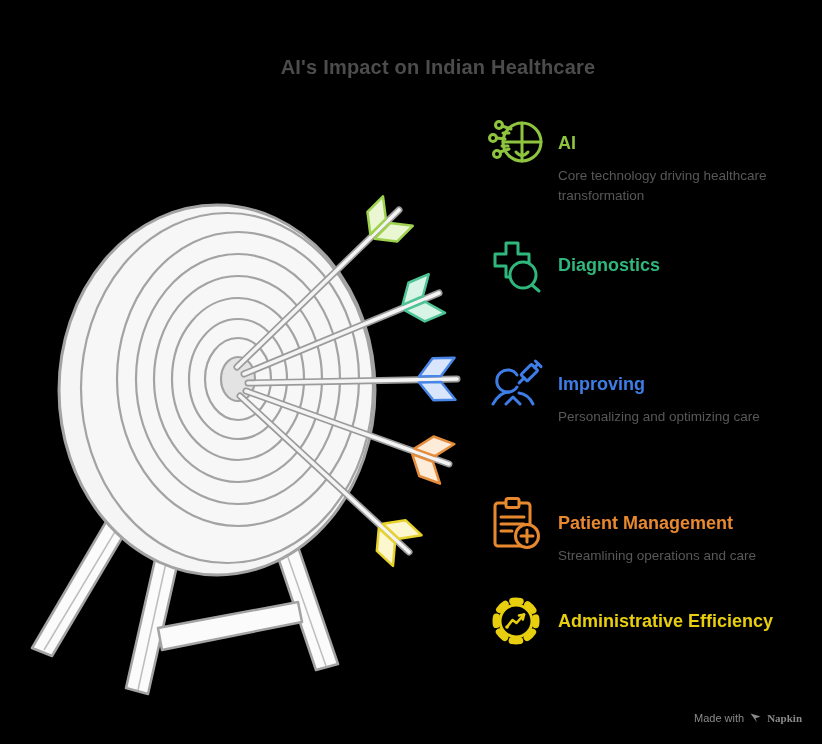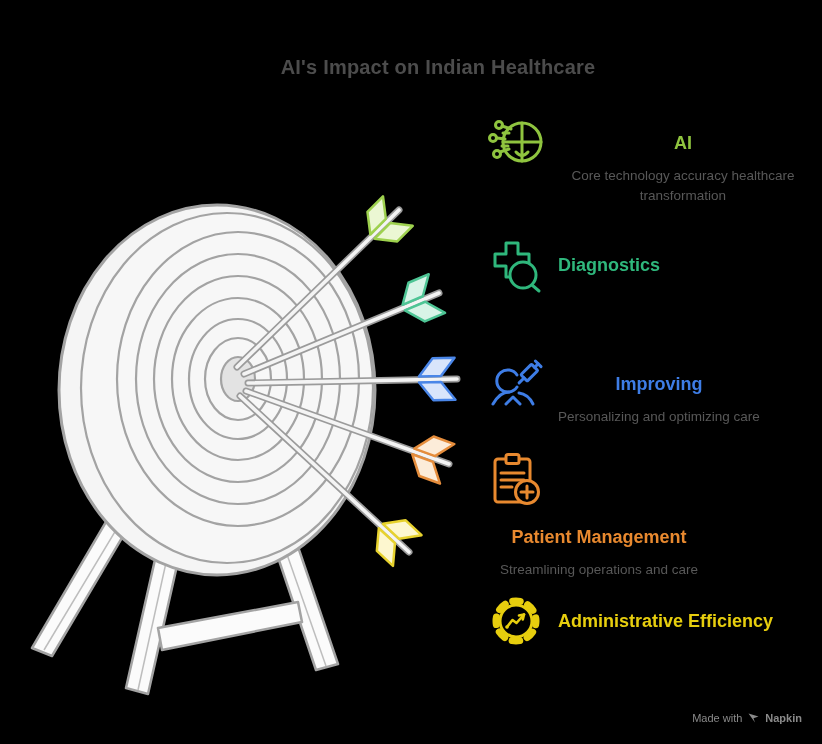--- a/index.html
+++ b/index.html
@@ -8,33 +8,33 @@
     background:var(--bg,#000);
     font-family:"Liberation Sans","DejaVu Sans",sans-serif;
   }
   .illustration{position:absolute;left:0;top:0;}
   .title{
     position:absolute;left:55px;top:56px;width:766px;margin:0;
     text-align:center;font-size:20px;font-weight:700;letter-spacing:.2px;
     color:var(--title-color,#4c4c4c);
   }
   .items{position:absolute;left:488px;top:0;width:330px;}
-  .item{position:absolute;left:0;display:flex;text-align:center;}
+  .item{position:absolute;left:0;display:flex;}
   .item.i1{top:116px;} .item.i2{top:238px;} .item.i3{top:357px;}
-  .item.i4{top:452px;flex-direction:column;} .item.i5{top:594px;}
+  .item.i4{top:496px;} .item.i5{top:594px;}
   .icon{width:58px;height:56px;flex:0 0 58px;color:var(--c,#888);}
   .icon svg{display:block;}
   .txt{margin-left:12px;padding-top:16px;max-width:250px;}
   .label{font-size:18px;font-weight:700;line-height:22px;color:var(--c,#ccc);white-space:nowrap;}
   .desc{margin-top:12px;font-size:13.5px;line-height:1.5;color:var(--desc-color,#585858);}
   .watermark{
     position:absolute;right:20px;bottom:16px;display:flex;align-items:center;gap:5px;
     font-size:11px;color:var(--wm-color,#8a8a8a);margin-left:48px;
   }
-  .watermark .brand{font-weight:700;}
+  .watermark .brand{font-weight:700;font-family:Liberation Serif, serif;}
   svg .casing{stroke:var(--shaft-stroke,#9b9b9b);stroke-width:7;stroke-linecap:round;fill:none;}
   svg .core{stroke:var(--shaft-fill,#f4f4f4);stroke-width:3.6;stroke-linecap:round;fill:none;}
   svg .fletch{stroke-width:2.5;stroke-linejoin:round;}
   svg .wood{fill:#fbfbfb;stroke:var(--ring-stroke,#a3a3a3);stroke-width:2.5;stroke-linejoin:round;}
   svg .seam{stroke:#bdbdbd;stroke-width:1.5;fill:none;}
   svg .ring{fill:none;stroke:var(--ring-stroke,#a3a3a3);stroke-width:2.2;}
 </style>
 </head>
 <body>
 
@@ -124,21 +124,21 @@
           <circle cx="9" cy="38" r="3.5"></circle>
           <line x1="14" y1="10" x2="23" y2="13"></line>
           <line x1="9" y1="22" x2="17" y2="23"></line>
           <line x1="12" y1="36" x2="21" y2="33"></line>
           <line x1="15" y1="17" x2="21" y2="17"></line>
           <line x1="14" y1="30" x2="20" y2="30"></line>
         </svg>
       </span>
       <div class="txt">
         <div class="label">AI</div>
-        <div class="desc">Core technology accuracy healthcare transformation</div>
+        <div class="desc">Core technology driving healthcare transformation</div>
       </div>
     </div>
 
     <div class="item i2" style="--c: #2fb77c;">
       <span class="icon">
         <svg width="58" height="56" viewBox="0 0 58 56" fill="none" stroke="currentColor" stroke-width="3" stroke-linecap="round" stroke-linejoin="round">
           <path d="M18 5 h12 v11 h11 v12 h-11 v11 h-12 v-11 h-11 v-12 h11 z"></path>
           <circle cx="35" cy="37" r="13" fill="#000"></circle>
           <line x1="44" y1="47" x2="51" y2="53"></line>
         </svg>

